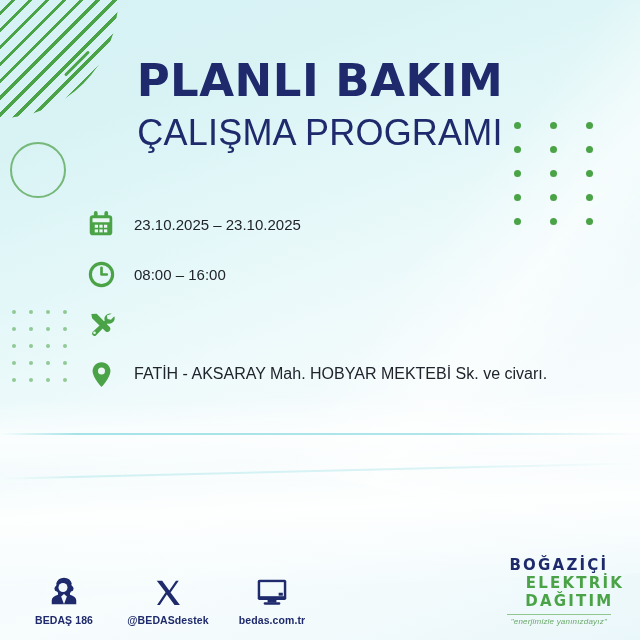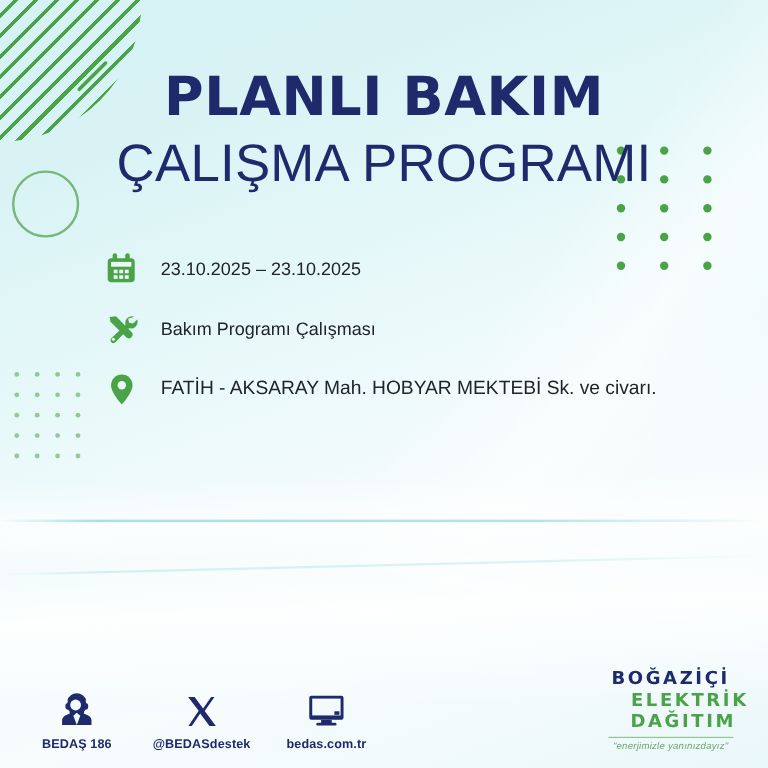--- a/index.html
+++ b/index.html
@@ -146,21 +146,21 @@
   .title-main {
     font-size: 45px;
     font-weight: 700;
     letter-spacing: .5px;
     color: #1e2a6b;
     line-height: 1.0;
     margin: 0;
     font-family: "DejaVu Sans", sans-serif;
   }
   .title-sub {
-    font-size: 44px;
+    font-size: 36px;
     font-weight: 400;
     letter-spacing: .2px;
     color: #1e2a6b;
     line-height: 1.0;
     margin: 12px 0 0 0;
     font-family: "Liberation Sans", sans-serif;
   }
 
   
   .info {
@@ -334,30 +334,38 @@
           <rect x="10.7" y="12.6" width="2.6" height="2.4" fill="#eaf7f4"></rect>
           <rect x="14.4" y="12.6" width="2.6" height="2.4" fill="#eaf7f4"></rect>
           <rect x="7" y="16.3" width="2.6" height="2.4" fill="#eaf7f4"></rect>
           <rect x="10.7" y="16.3" width="2.6" height="2.4" fill="#eaf7f4"></rect>
           <rect x="14.4" y="16.3" width="2.6" height="2.4" fill="#eaf7f4"></rect>
         </svg>
       </div>
       <div class="info-text">23.10.2025 – 23.10.2025</div>
     </div>
 
+    <div class="info-row">
+      <div class="info-icon">
+        <svg width="29" height="29" viewBox="0 0 24 24" aria-hidden="true">
+          <circle cx="12" cy="12" r="9.2" fill="none" stroke="#4aa346" stroke-width="2.6"></circle>
+          <path d="M12 6.4 V12 H16.4" fill="none" stroke="#4aa346" stroke-width="2.2" stroke-linecap="round" stroke-linejoin="round"></path>
+        </svg>
+      </div>
+      <div class="info-text">08:00 – 16:00</div>
+    </div>
 
     <div class="info-row">
       <div class="info-icon">
         <svg width="29" height="29" viewBox="0 0 24 24" aria-hidden="true">
           <path d="M3.6 3.4 L8.0 3.0 L19.0 14.2 a2.6 2.6 0 0 1 -3.6 3.6 L4.2 6.8 Z" fill="#4aa346"></path>
           <path d="M20.6 3.2 a4.6 4.6 0 0 0 -6.0 5.6 L4.6 18.2 a2.0 2.0 0 0 0 2.8 2.8 L17.0 11.2 a4.6 4.6 0 0 0 5.6 -6.0 L19.8 8.0 L17.0 7.4 L16.4 4.6 Z" fill="#4aa346"></path>
           <circle cx="6.2" cy="18.8" r="1.1" fill="#eaf7f4"></circle>
         </svg>
       </div>
-      <div class="info-text">Bakım Programı Çalışması</div>
     </div>
 
     <div class="info-row">
       <div class="info-icon">
         <svg width="29" height="29" viewBox="0 0 24 24" aria-hidden="true">
           <path d="M12 1.8 C7.9 1.8 4.6 5.1 4.6 9.2 C4.6 14.6 12 22.4 12 22.4 C12 22.4 19.4 14.6 19.4 9.2 C19.4 5.1 16.1 1.8 12 1.8 Z" fill="#4aa346"></path>
           <circle cx="12" cy="9.1" r="2.9" fill="#eaf7f4"></circle>
         </svg>
       </div>
       <div class="info-text addr">FATİH - AKSARAY Mah. HOBYAR MEKTEBİ Sk. ve civarı.</div>

